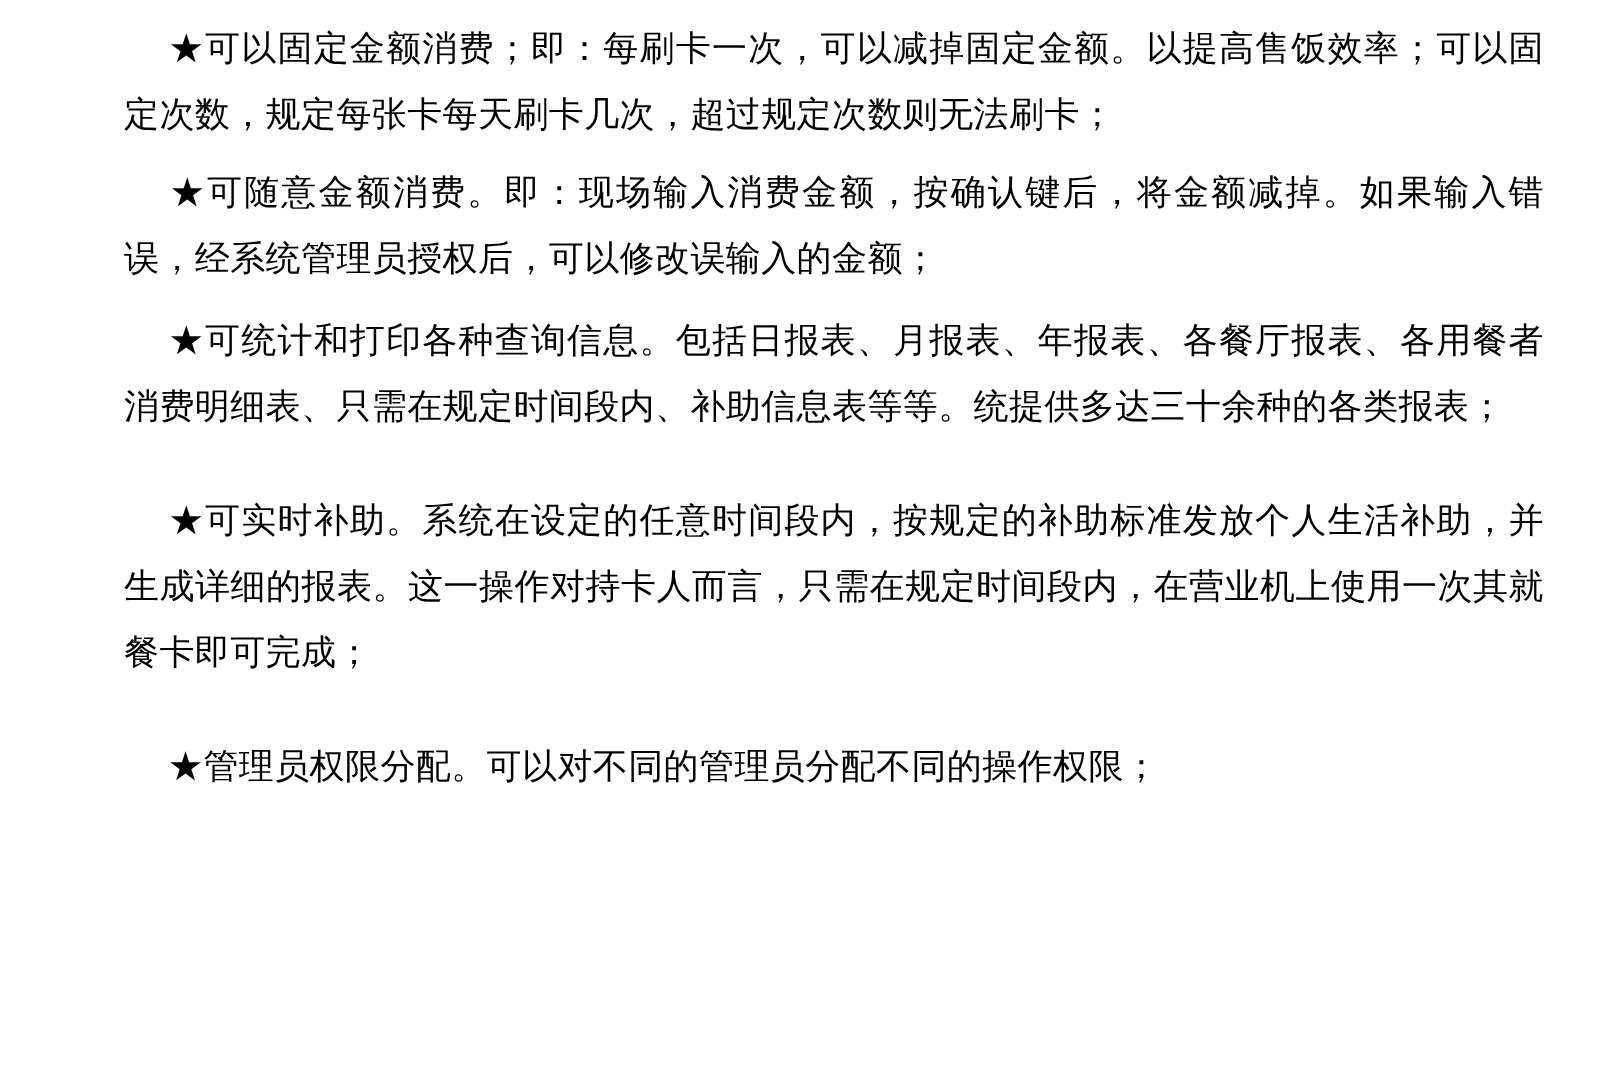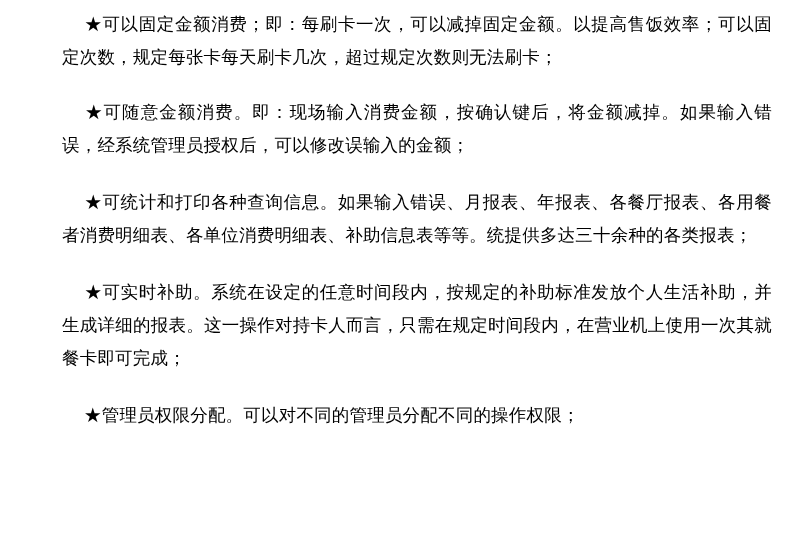--- a/index.html
+++ b/index.html
@@ -26,38 +26,38 @@
     line-height: 33px;
     text-align: justify;
     text-justify: inter-ideograph;
     margin: 0 0 20px 0;
     letter-spacing: 0.2px;
   }
   .para .indent {
     display: inline-block;
     width: 22px;
   }
-  .p1 { margin-bottom: 22px; }
-  .p2 { margin-bottom: 24px; }
+  .p1 { margin-bottom: 6px; }
+  .p2 { margin-bottom: 8px; }
   .p3 { margin-bottom: 24px; }
   .p4 { margin-bottom: 24px; margin-top: 16px; }
   .p5 { margin-bottom: 38px; }
   .p6 { margin-bottom: 22px; }
   .p7 { margin-bottom: 0; }
 </style>
 </head>
 <body>
 
 <div class="page">
 
   <p class="para p1"><span class="indent"></span><span>★可以固定金额消费；即：每刷卡一次，可以减掉固定金额。以提高售饭效率；可以固定次数，规定每张卡每天刷卡几次，超过规定次数则无法刷卡；</span></p>
 
   <p class="para p2"><span class="indent"></span><span>★可随意金额消费。即：现场输入消费金额，按确认键后，将金额减掉。如果输入错误，经系统管理员授权后，可以修改误输入的金额；</span></p>
 
-  <p class="para p3"><span class="indent"></span><span>★可统计和打印各种查询信息。如果输入错误、月报表、年报表、各餐厅报表、各用餐者消费明细表、各单位消费明细表、补助信息表等等。统提供多达三十余种的各类报表；</span></p>
+  <p class="para p3"><span class="indent"></span><span>★可统计和打印各种查询信息。包括日报表、月报表、年报表、各餐厅报表、各用餐者消费明细表、只需在规定时间段内、补助信息表等等。统提供多达三十余种的各类报表；</span></p>
 
   <p class="para p4"><span class="indent"></span><span>★可实时补助。系统在设定的任意时间段内，按规定的补助标准发放个人生活补助，并生成详细的报表。这一操作对持卡人而言，只需在规定时间段内，在营业机上使用一次其就餐卡即可完成；</span></p>
 
   <p class="para p5"><span class="indent"></span><span>★管理员权限分配。可以对不同的管理员分配不同的操作权限；</span></p>
 
 
   <p class="para p7"><span class="indent"></span></p>
 
 </div>
 

